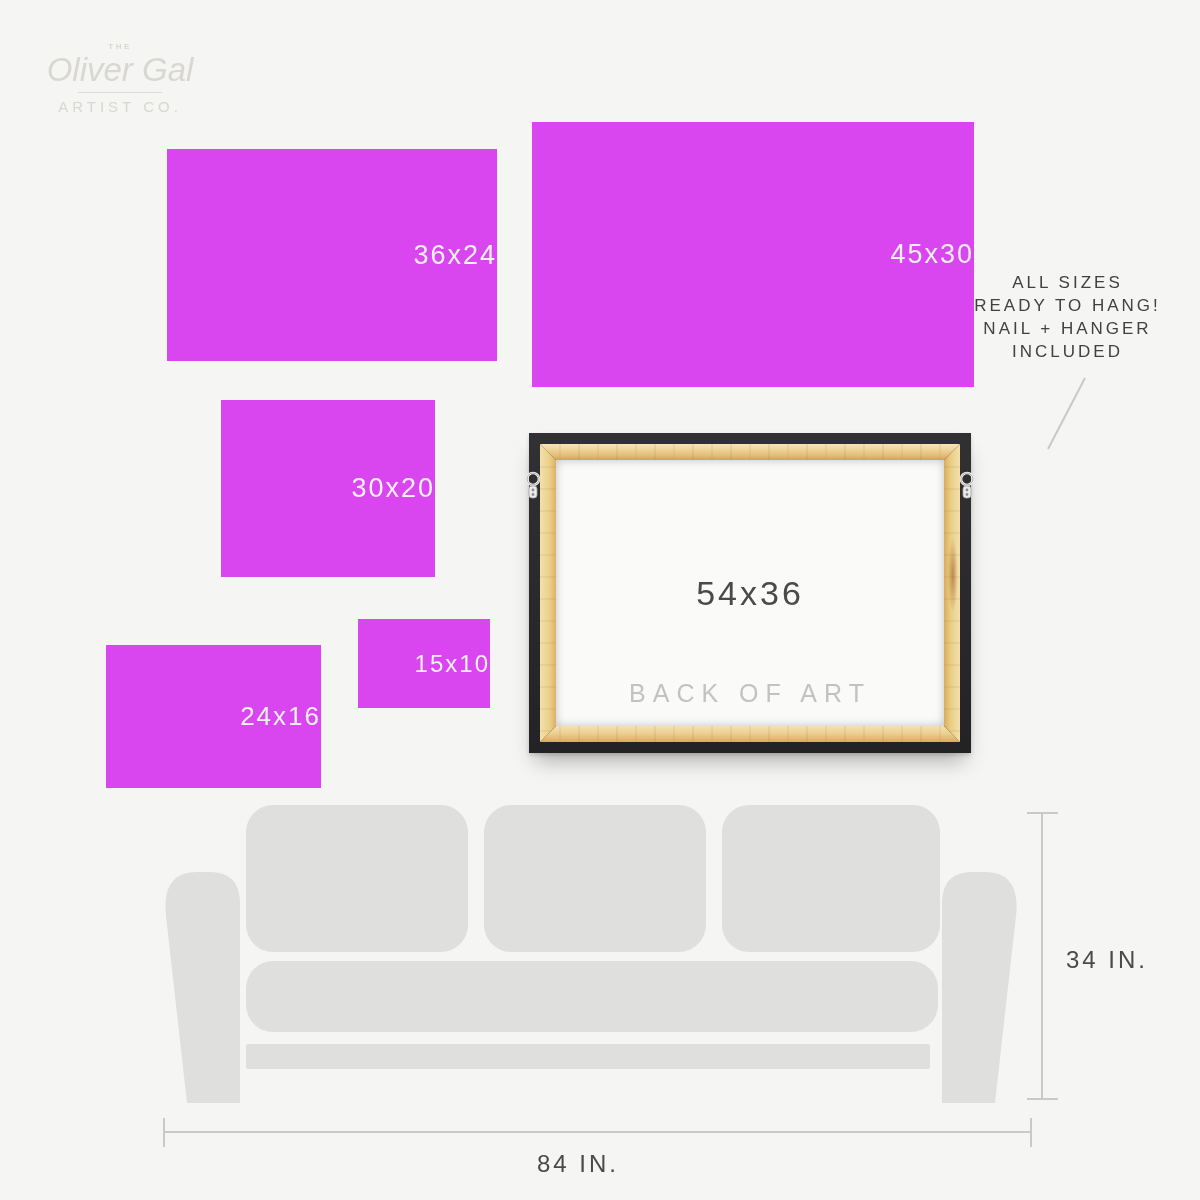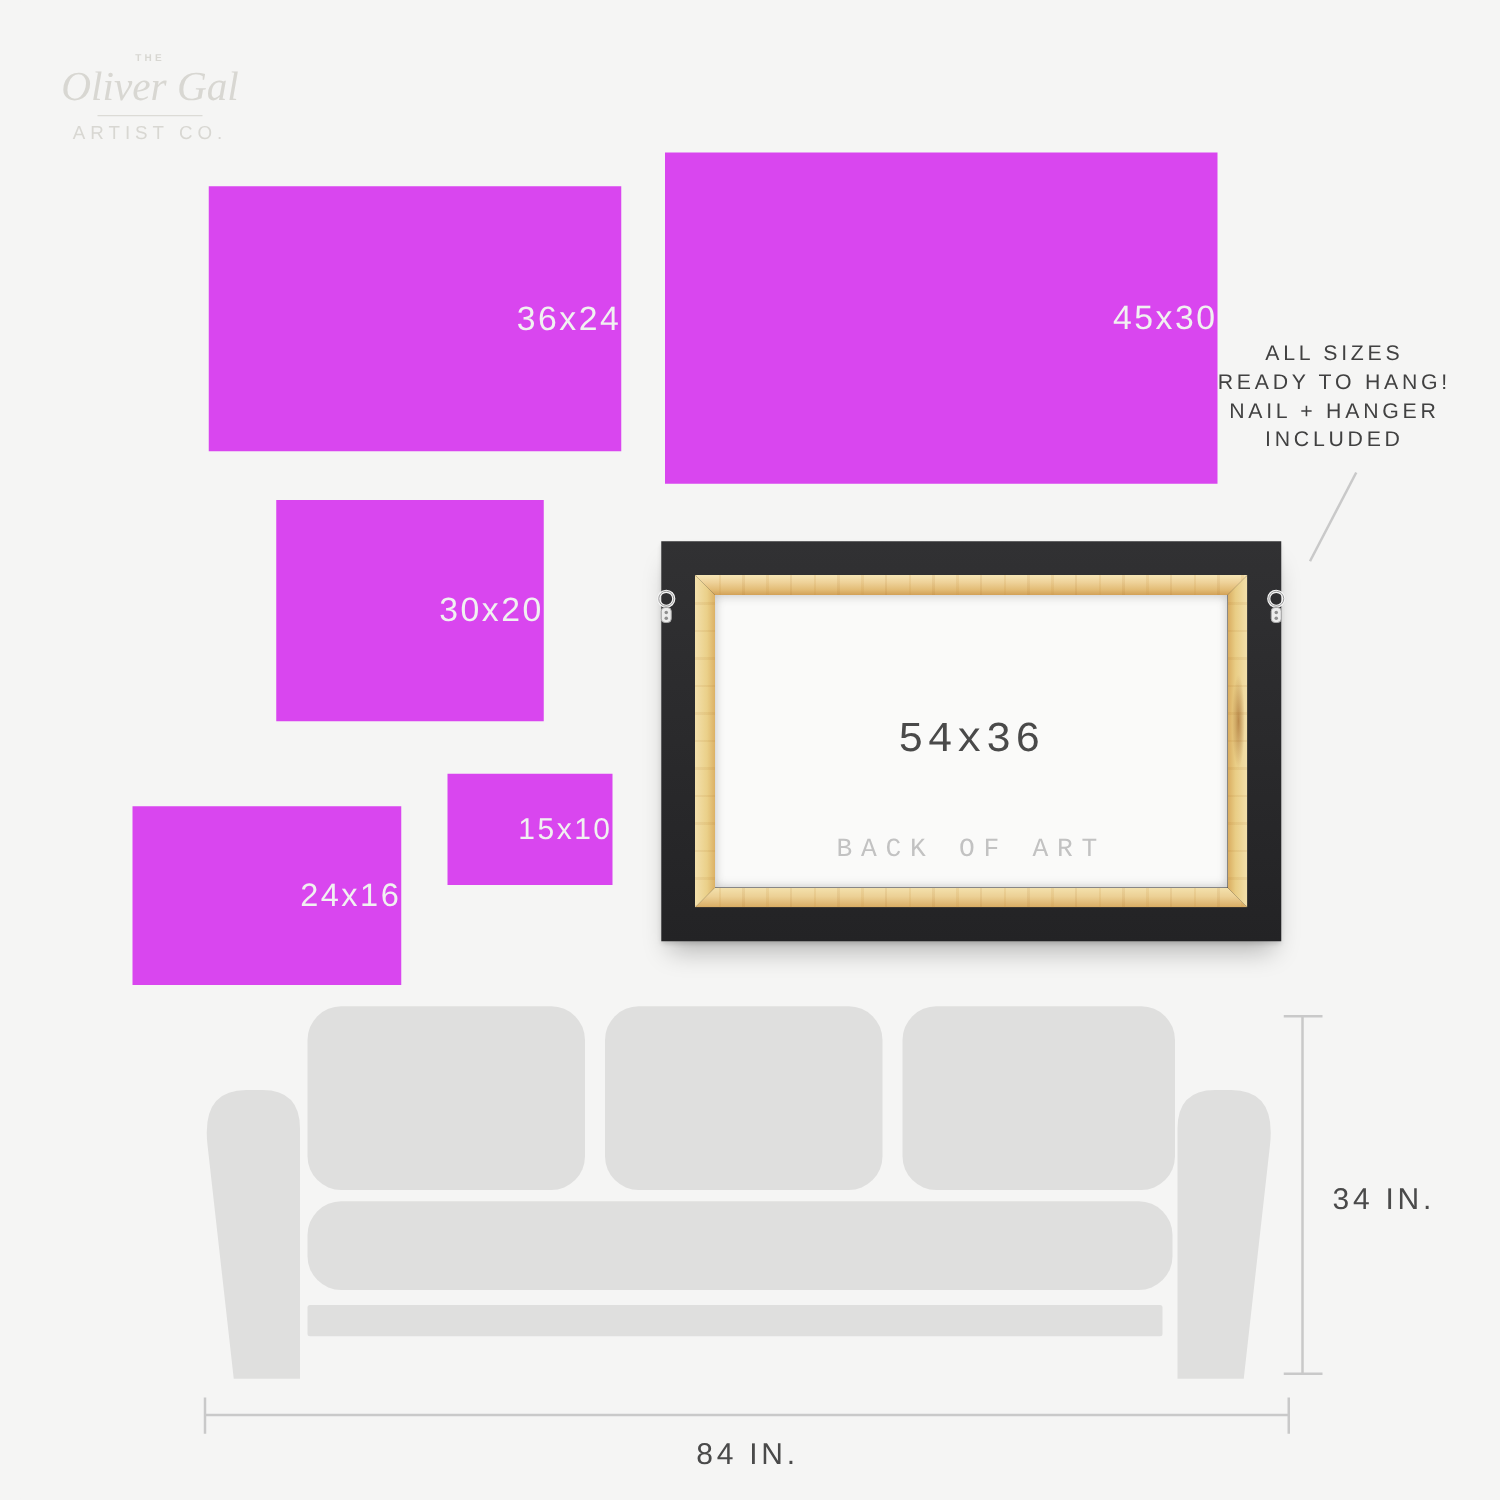--- a/index.html
+++ b/index.html
@@ -7,45 +7,45 @@
     width:1200px;height:1200px;
     background:#f5f5f4;
     font-family:"Liberation Sans", sans-serif;
     -webkit-font-smoothing:antialiased;
   }
   .stage{position:relative;width:1200px;height:1200px;overflow:hidden;background:#f5f5f4;border-radius:23px;}
 
   
   .logo{position:absolute;left:42px;top:42px;width:156px;text-align:center;color:#d8d7d2;}
   .logo-the{font-size:8px;letter-spacing:2.5px;font-weight:bold;}
-  .logo-script{font-family:Liberation Serif, serif;font-style:italic;font-size:33px;line-height:36px;margin-top:1px;}
+  .logo-script{font-family:Liberation Sans, sans-serif;font-style:italic;font-size:33px;line-height:36px;margin-top:1px;}
   .logo-rule{width:84px;height:1px;background:#dcdbd6;margin:4px auto 5px auto;}
   .logo-sub{font-size:15px;letter-spacing:4px;}
 
   
   .tile{position:absolute;background:#d946ef;display:flex;align-items:center;justify-content:flex-end;}
   .tile span{color:#f1f1f1;letter-spacing:2px;}
   .t-3624{left:167px;top:149px;width:330px;height:212px;}
   .t-4530{left:532px;top:122px;width:400px;height:265px;padding-left:42px;}
   .t-3020{left:221px;top:400px;width:214px;height:177px;}
   .t-2416{left:106px;top:618px;width:215px;height:143px;margin-top:27px;}
   .t-1510{left:358px;top:619px;width:132px;height:89px;}
   .t-3624 span,.t-4530 span,.t-3020 span{font-size:27px;}
   .t-2416 span{font-size:26px;}
   .t-1510 span{font-size:24px;}
 
   
   .callout{position:absolute;left:950px;top:271px;width:235px;text-align:center;
            color:#414141;font-size:17px;line-height:23px;letter-spacing:3px;}
 
   
-  .frame{position:absolute;left:529px;top:433px;width:496px;height:320px;box-sizing:border-box;
+  .frame{position:absolute;left:529px;top:433px;width:442px;height:320px;box-sizing:border-box;
          background:linear-gradient(180deg,#313133,#232325);
-         padding:27px;
-         box-shadow:0 14px 20px -6px rgba(0,0,0,0.28), 0 2px 4px rgba(0,0,0,0.15);font-family:Liberation Mono, monospace;}
+         padding:11px;
+         box-shadow:0 14px 20px -6px rgba(0,0,0,0.28), 0 2px 4px rgba(0,0,0,0.15);}
   .wood{position:relative;width:100%;height:100%;}
   .wood-bar{position:absolute;}
   .wood-top{left:0;top:0;right:0;height:16px;
     background:
       repeating-linear-gradient(90deg, rgba(170,110,35,0.12) 0 2px, rgba(255,255,255,0) 2px 19px, rgba(200,147,64,0.16) 19px 21px, rgba(255,255,255,0) 21px 38px),
       linear-gradient(180deg,#f6e6b6 0%,#eed198 38%,#e2bb74 75%,#d2a158 100%);
     clip-path:polygon(0 0,100% 0,calc(100% - 16px) 100%,16px 100%);}
   .wood-bottom{left:0;bottom:0;right:0;height:16px;
     background:
       repeating-linear-gradient(90deg, rgba(170,110,35,0.12) 0 2px, rgba(255,255,255,0) 2px 19px, rgba(200,147,64,0.16) 19px 21px, rgba(255,255,255,0) 21px 38px),
@@ -60,32 +60,32 @@
     background:
       radial-gradient(ellipse 7px 52px at 55% 44%, rgba(146,82,23,0.55), rgba(146,82,23,0) 72%),
       repeating-linear-gradient(180deg, rgba(170,110,35,0.10) 0 2px, rgba(255,255,255,0) 2px 22px),
       linear-gradient(270deg,#f3e0ac 0%,#e9cd85 60%,#d9ab5e 100%);
     clip-path:polygon(100% 0,100% 100%,0 calc(100% - 16px),0 16px);}
   .canvas-back{position:absolute;left:16px;top:16px;right:16px;bottom:16px;background:#fafaf9;
     box-shadow:inset 0 3px 8px rgba(0,0,0,0.08), inset 0 -3px 8px rgba(0,0,0,0.07), inset 3px 0 8px rgba(0,0,0,0.05), inset -3px 0 8px rgba(0,0,0,0.05);
     display:flex;flex-direction:column;align-items:center;}
   .frame-size{margin-top:auto;margin-bottom:auto;font-size:34px;letter-spacing:3px;color:#4a4a4a;}
   .frame-caption{position:absolute;bottom:18px;width:100%;text-align:center;
-                 font-size:21px;letter-spacing:7px;color:#c2c2c2;}
+                 font-size:25px;letter-spacing:7px;color:#c2c2c2;}
   .dring{position:absolute;width:20px;height:36px;}
   .dring-left{left:-6px;top:36px;}
   .dring-right{right:-6px;top:36px;}
 
   
   .scene-svg{position:absolute;left:0;top:0;width:1200px;height:1200px;pointer-events:none;}
 
   
   .measure-label{position:absolute;color:#4a4a4a;font-size:24px;letter-spacing:3px;}
   .h-label{left:1066px;top:946px;}
-  .w-label{left:537px;top:1150px;width:122px;text-align:center;}
+  .w-label{left:537px;top:1150px;width:122px;}
 </style>
 </head>
 <body>
 
 <div class="stage">
 
   <div class="logo">
     <div class="logo-the">THE</div>
     <div class="logo-script">Oliver Gal</div>
     <div class="logo-rule"></div>

